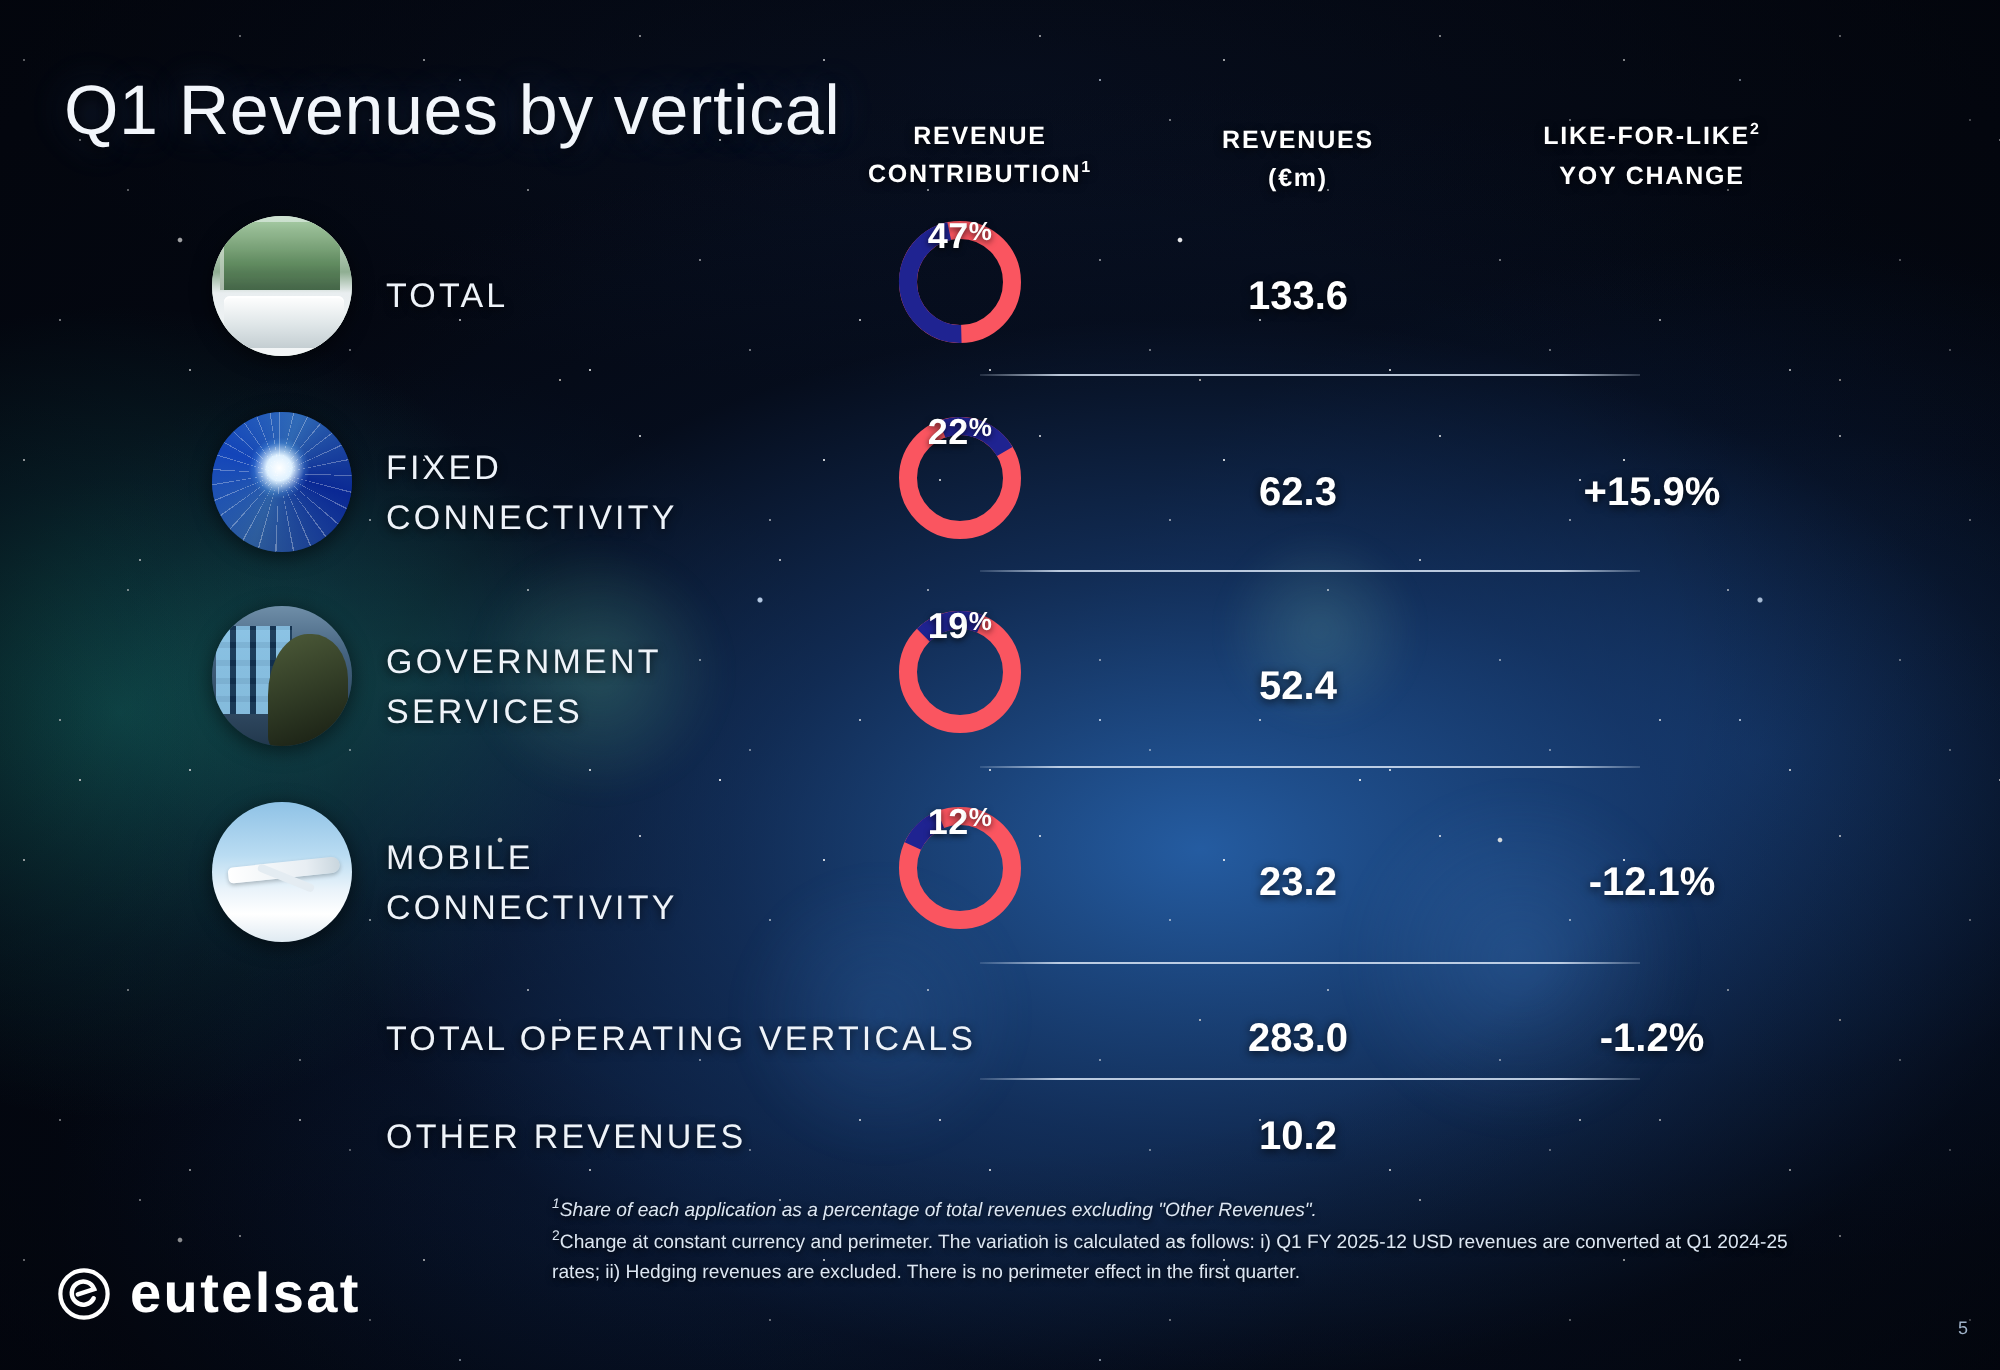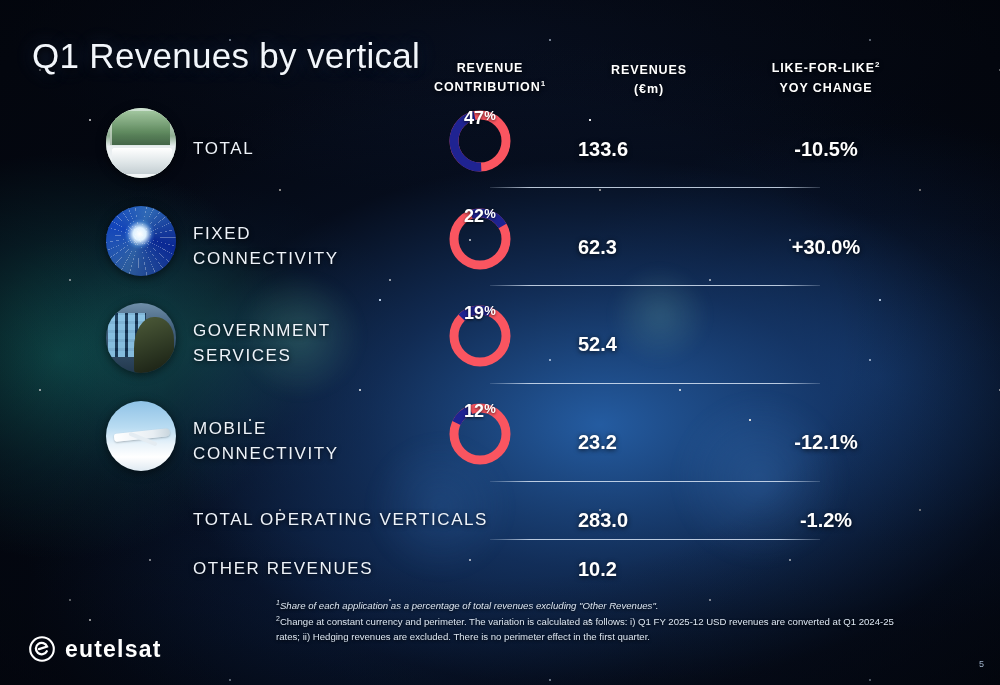--- a/index.html
+++ b/index.html
@@ -262,25 +262,25 @@
     font-weight: bold;
     color: #ffffff;
     letter-spacing: 0.2px;
     text-shadow: 0 1px 3px rgba(0,0,0,0.75);
     pointer-events: none;
   }
   .donut-label .pct-sign { font-size: 13px; font-weight: bold; }
 
   .cell-rev {
     position: absolute;
-    left: 578px;
+    left: 566px;
     top: 50%;
     transform: translateY(-50%);
     width: 166px;
-    text-align: left;
+    text-align: center;
     font-size: 20px;
     font-weight: bold;
     color: #ffffff;
     text-shadow: 0 1px 5px rgba(0,0,0,0.8);
   }
   .cell-lfl {
     position: absolute;
     left: 740px;
     top: 50%;
     transform: translateY(-50%);
@@ -338,21 +338,21 @@
   .logo {
     position: absolute;
     left: 28px;
     bottom: 22px;
     display: flex;
     align-items: center;
     gap: 9px;
   }
   .logo-mark { width: 28px; height: 28px; display:block; }
   .logo-text {
-    font-size: 23px;
+    font-size: 28px;
     font-weight: bold;
     letter-spacing: 1.2px;
     color: #ffffff;
     text-transform: lowercase;
   }
 
   .page-num {
     position: absolute;
     right: 16px;
     bottom: 16px;
@@ -403,21 +403,20 @@
       <svg class="donut" viewBox="0 0 66 66">
         <circle cx="33" cy="33" r="26" fill="none" stroke="#fa5560" stroke-width="9"></circle>
         <circle class="donut-arc" cx="33" cy="33" r="26" fill="none" stroke="#1f2391" stroke-width="9" stroke-linecap="butt" transform="rotate(-102 33 33) scale(1,-1) translate(0,-66)" stroke-dasharray="76.78052445373454 86.58229353293471"></circle>
       </svg>
       <div class="donut-label">
         <span>47</span>
           <span class="pct-sign">%</span>
       </div>
     </div>
     <div class="cell-rev">133.6</div>
-    <div class="cell-lfl">-10.5%</div>
   </div>
 
   <div class="row" id="row-1">
     <div class="thumb-wrap">
       <div class="thumb">
           <span class="pic-fixed"></span>
         </div>
       <div class="thumb-tail"></div>
     </div>
     <div class="row-label">
@@ -428,21 +427,21 @@
       <svg class="donut" viewBox="0 0 66 66">
         <circle cx="33" cy="33" r="26" fill="none" stroke="#fa5560" stroke-width="9"></circle>
         <circle class="donut-arc" cx="33" cy="33" r="26" fill="none" stroke="#1f2391" stroke-width="9" stroke-linecap="butt" transform="rotate(-110 33 33)" stroke-dasharray="35.939819957067236 127.42299802960201"></circle>
       </svg>
       <div class="donut-label">
         <span>22</span>
           <span class="pct-sign">%</span>
       </div>
     </div>
     <div class="cell-rev">62.3</div>
-    <div class="cell-lfl">+30.0%</div>
+    <div class="cell-lfl">+15.9%</div>
   </div>
 
   <div class="row" id="row-2">
     <div class="thumb-wrap">
       <div class="thumb">
           <span class="pic-gov"></span>
         </div>
       <div class="thumb-tail"></div>
     </div>
     <div class="row-label">

